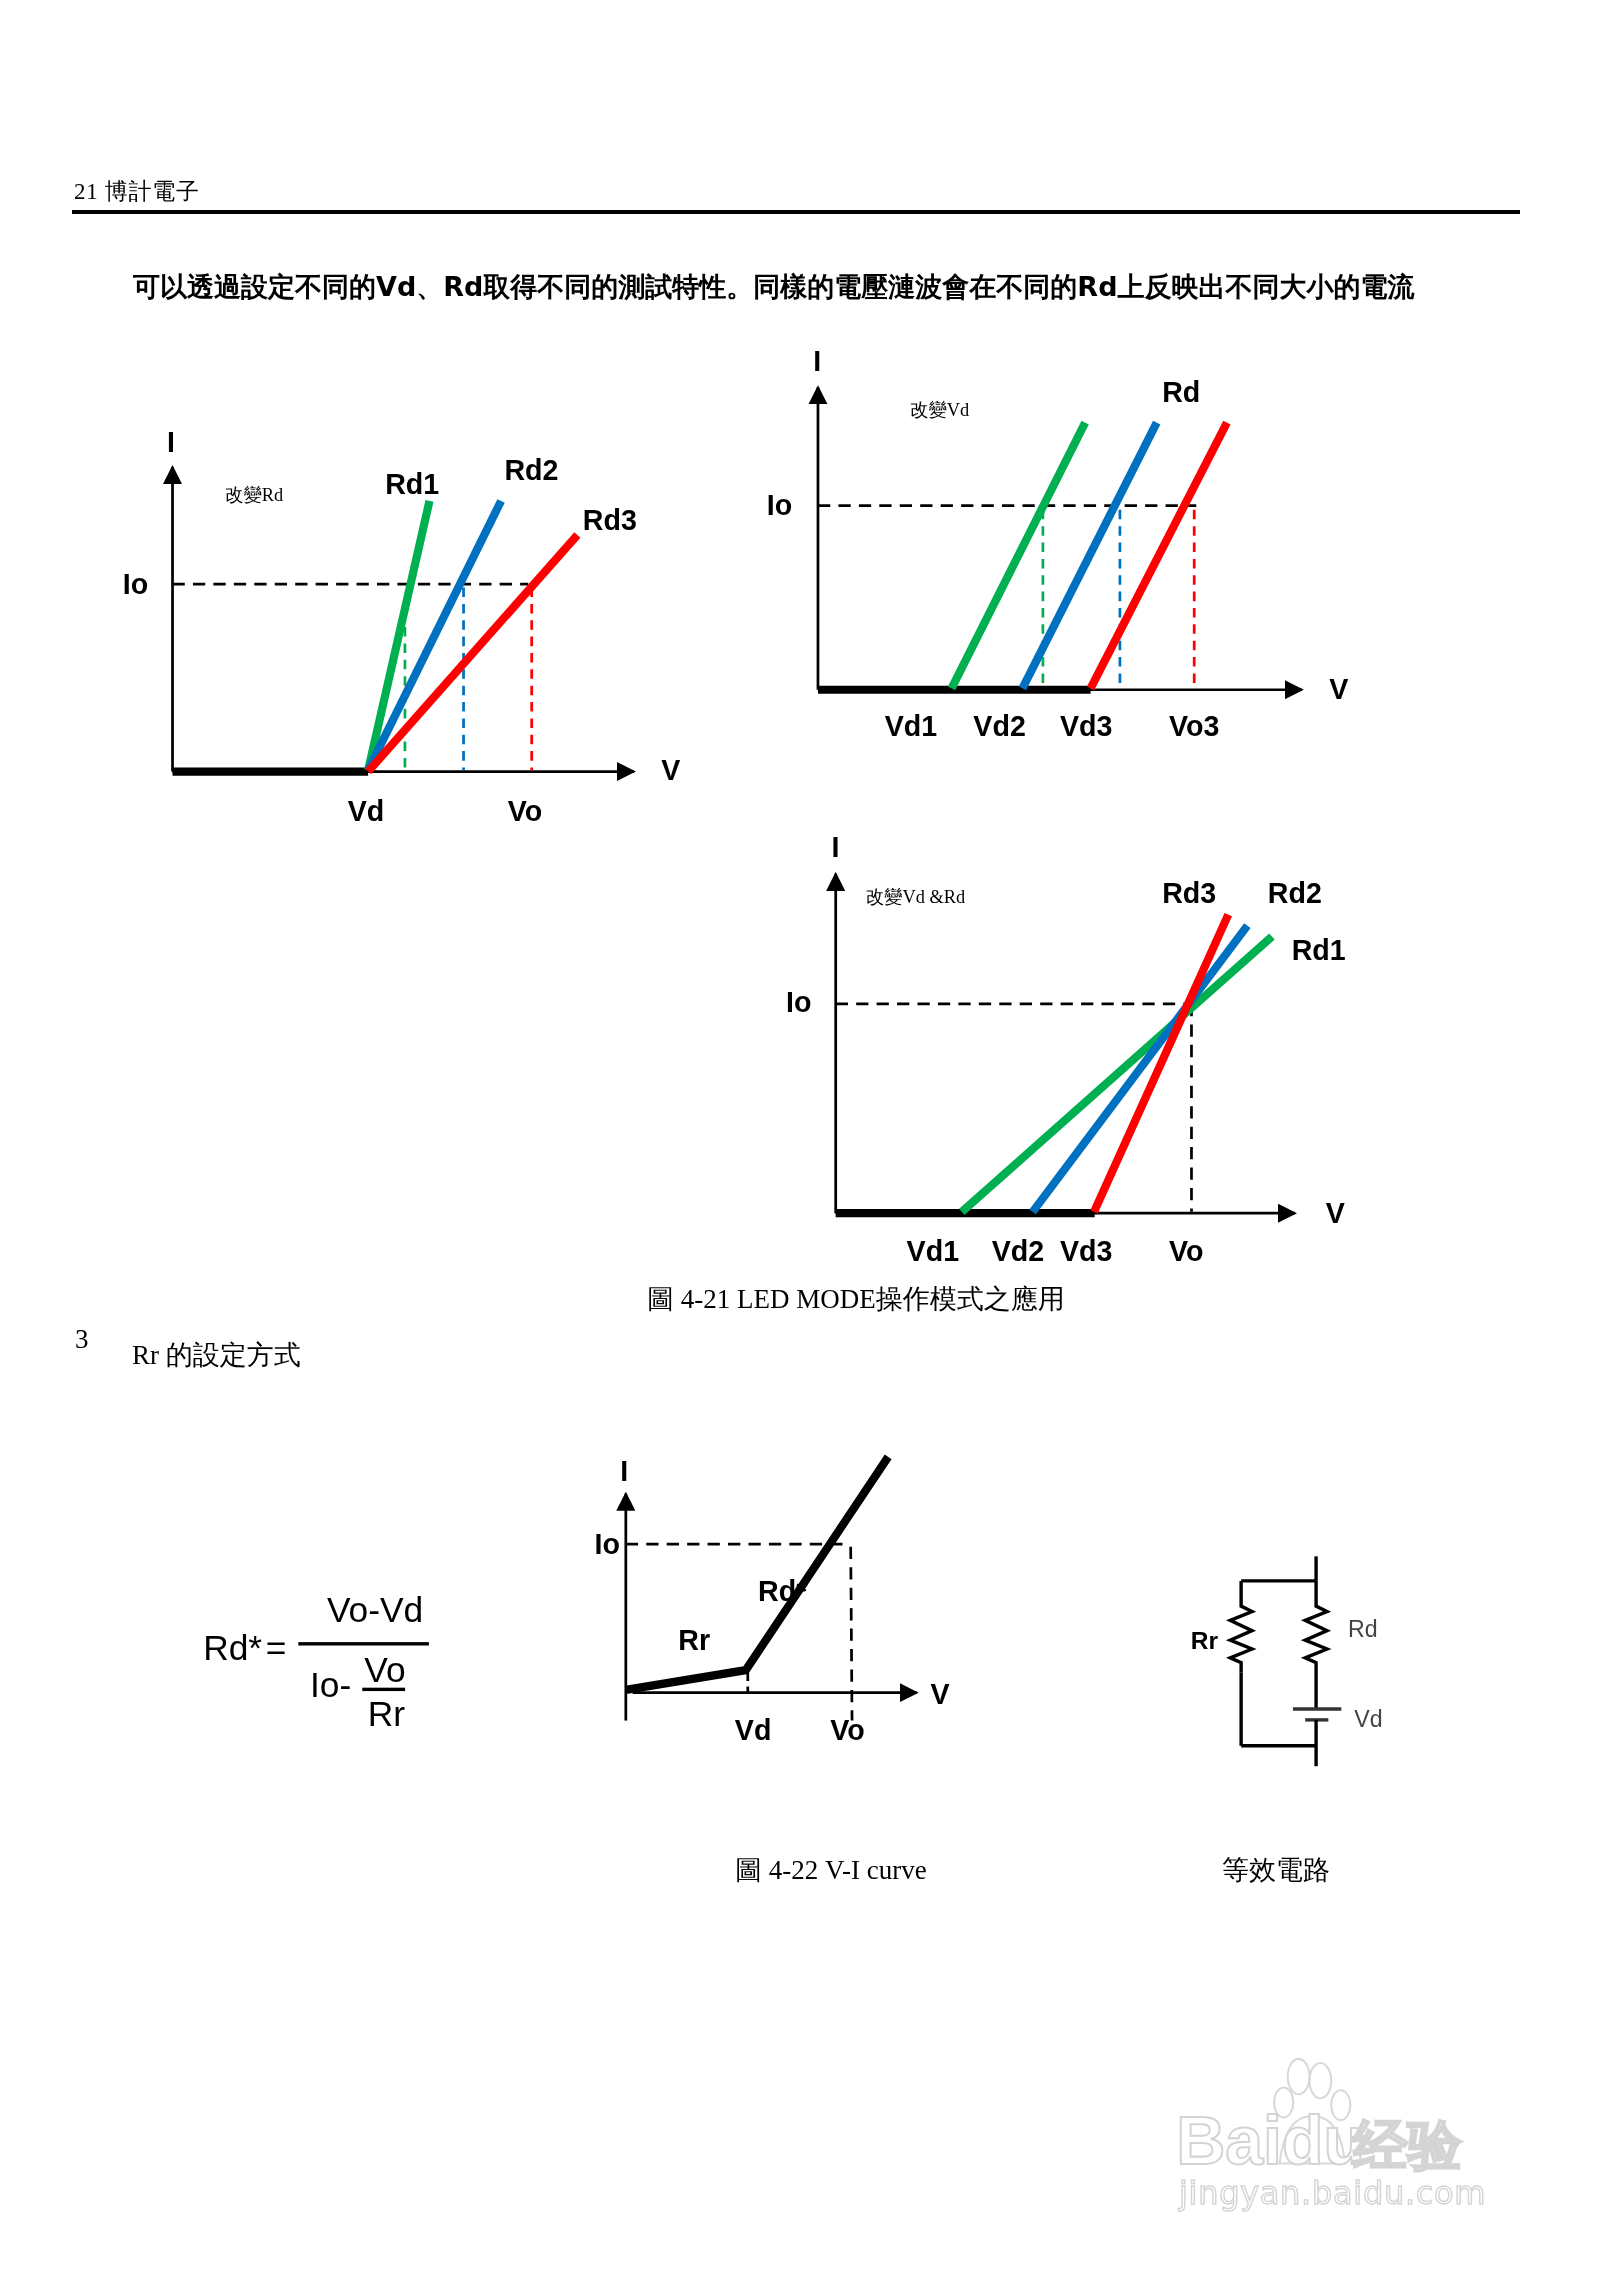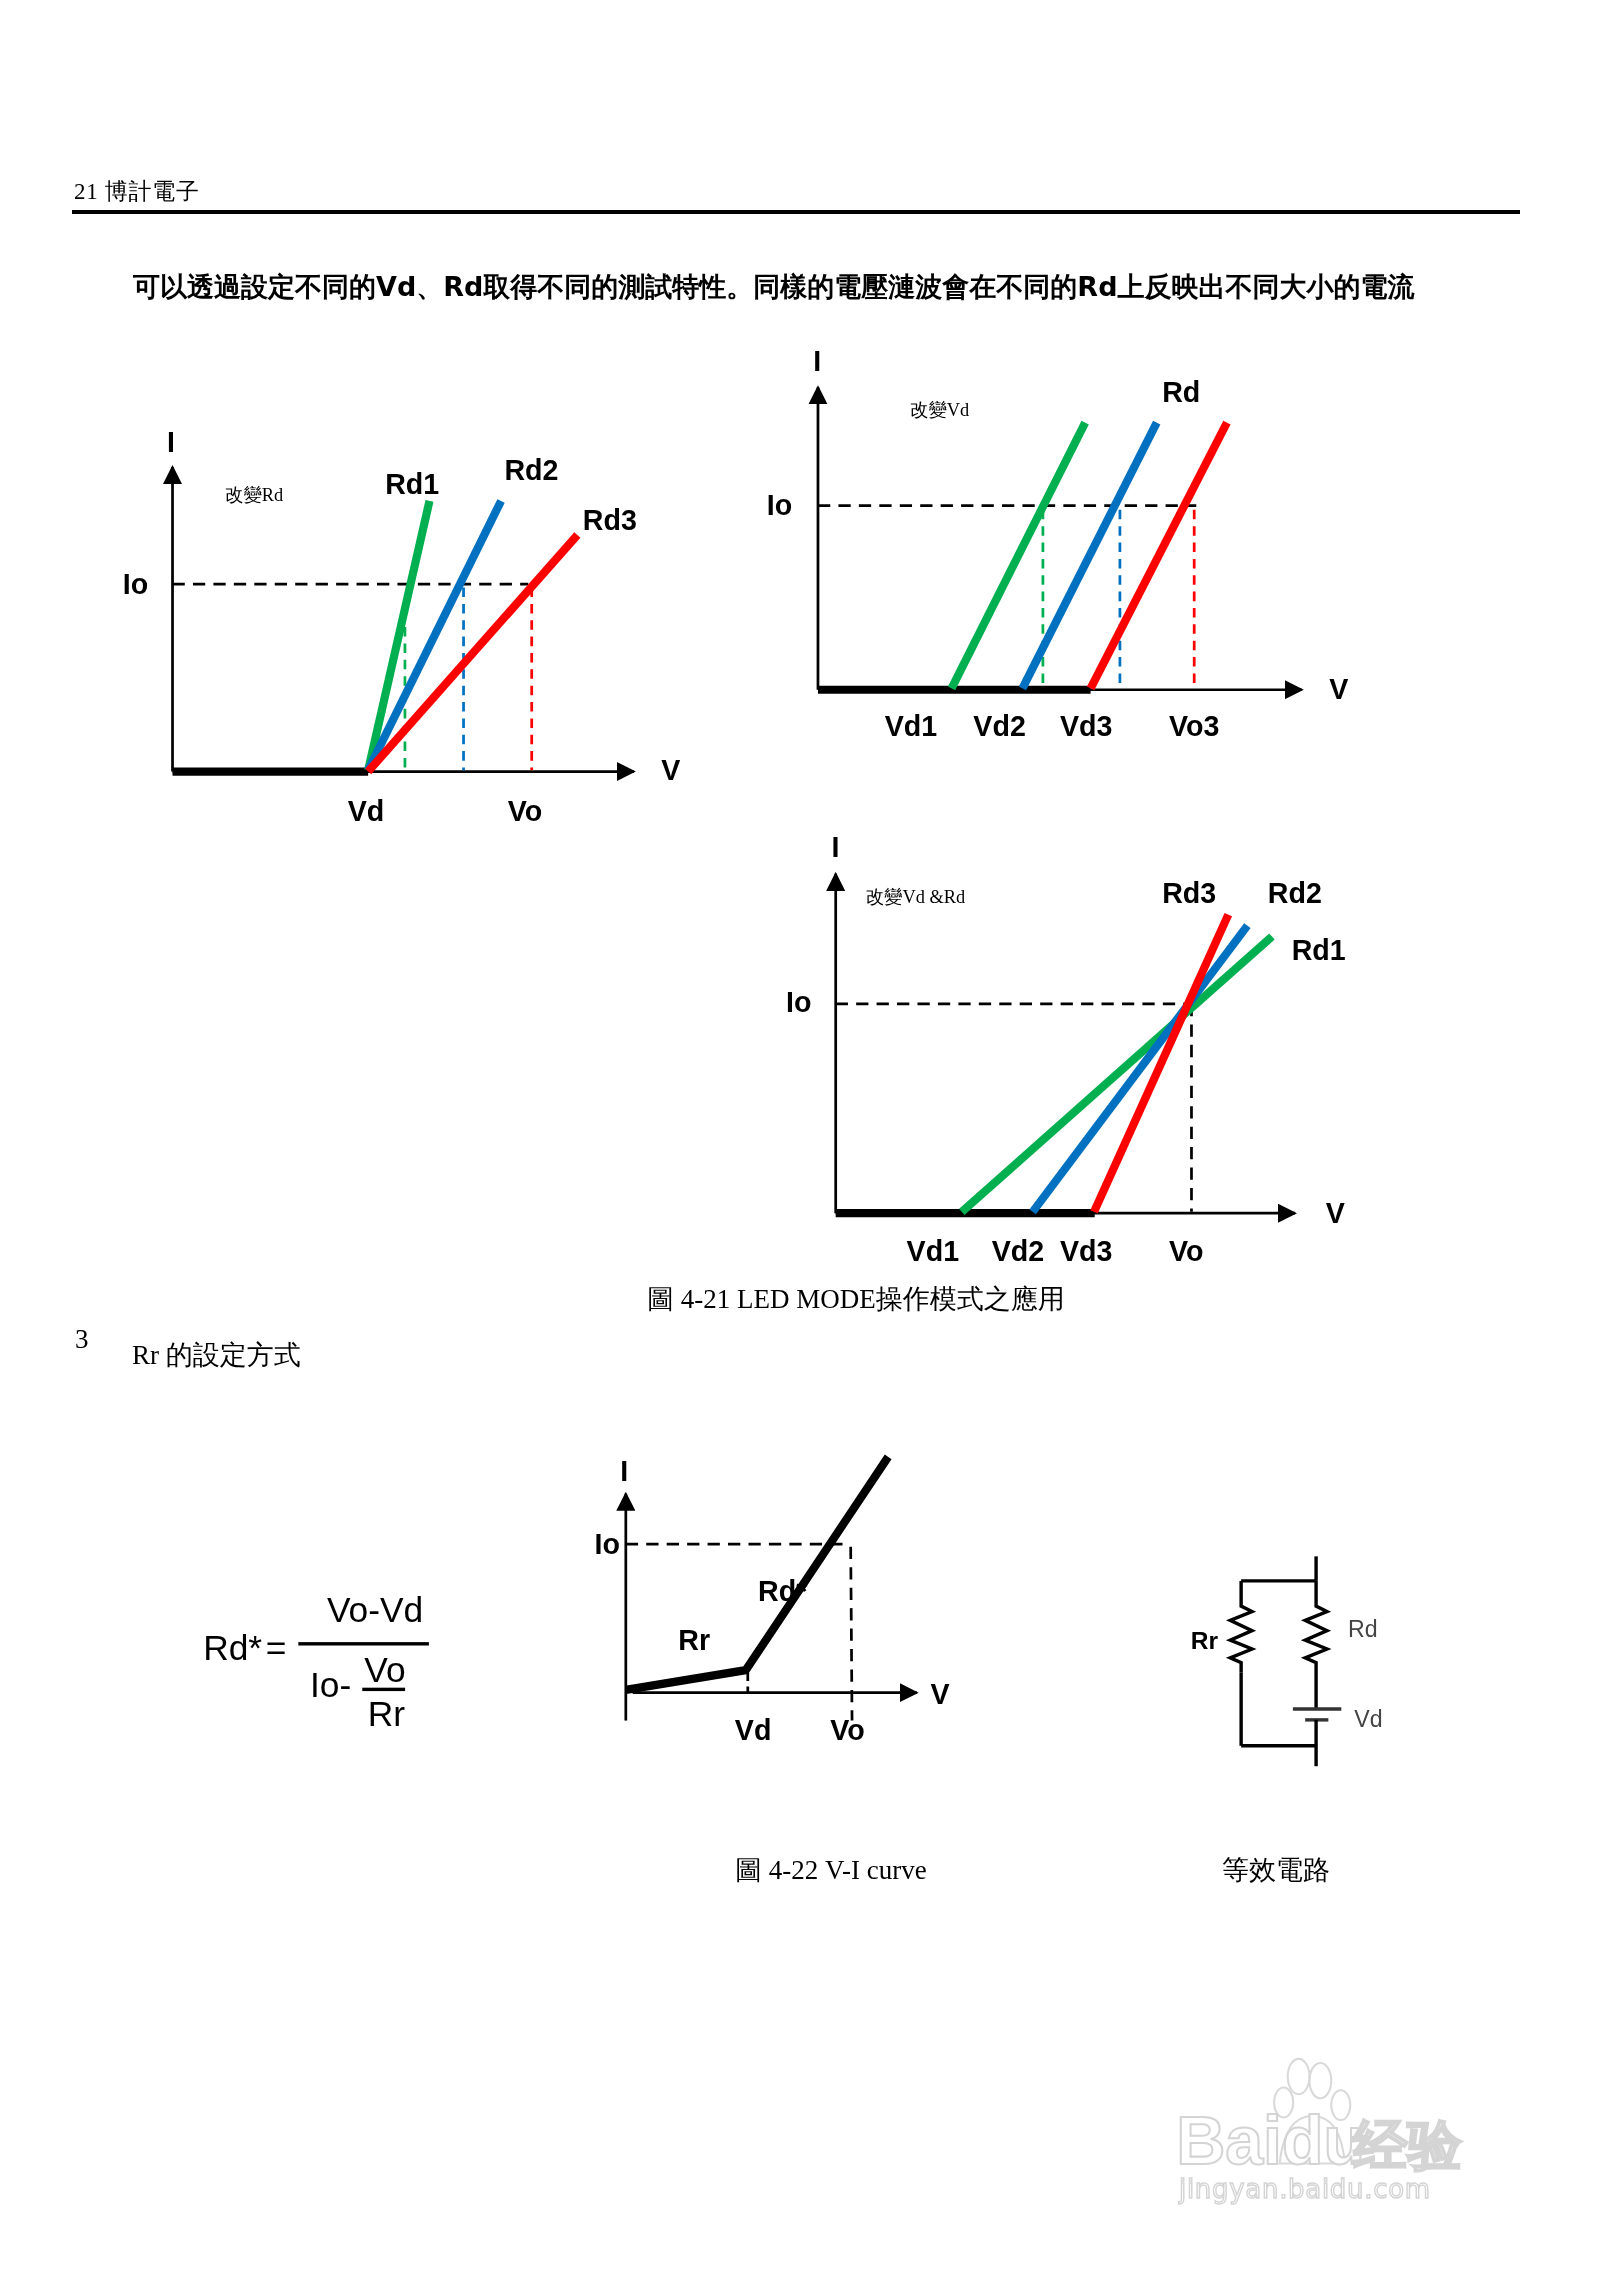--- a/index.html
+++ b/index.html
@@ -166,15 +166,15 @@
     <g fill="none" stroke="#d9d9d9" stroke-width="3">
       <ellipse cx="200" cy="42" rx="16" ry="26"></ellipse>
       <ellipse cx="232" cy="48" rx="16" ry="26"></ellipse>
       <ellipse cx="178" cy="80" rx="14" ry="22"></ellipse>
       <ellipse cx="262" cy="84" rx="14" ry="22"></ellipse>
       <path d="M172 170 Q180 100 220 100 Q262 100 268 170 Z"></path>
     </g>
     <text x="20" y="170" font-size="100" font-weight="bold" fill="#fff" stroke="#d4d4d4" stroke-width="3">Baidu</text>
     <text x="280" y="170" font-size="80" font-weight="bold" fill="#fff" stroke="#d4d4d4" stroke-width="3">经验</text>
   </svg>
-  <div style="position:absolute; left:17px; top:126px; font-family:'DejaVu Sans',sans-serif; font-size:26px; color:#fff; -webkit-text-stroke:1.4px #d4d4d4; letter-spacing:0.7px;">jingyan.baidu.com</div>
+  <div style="position:absolute; left:17px; top:126px; font-family:'DejaVu Sans',sans-serif; font-size:32px; color:#fff; -webkit-text-stroke:1.4px #d4d4d4; letter-spacing:0.7px;">jingyan.baidu.com</div>
 </div>
 
 
 </body></html>

